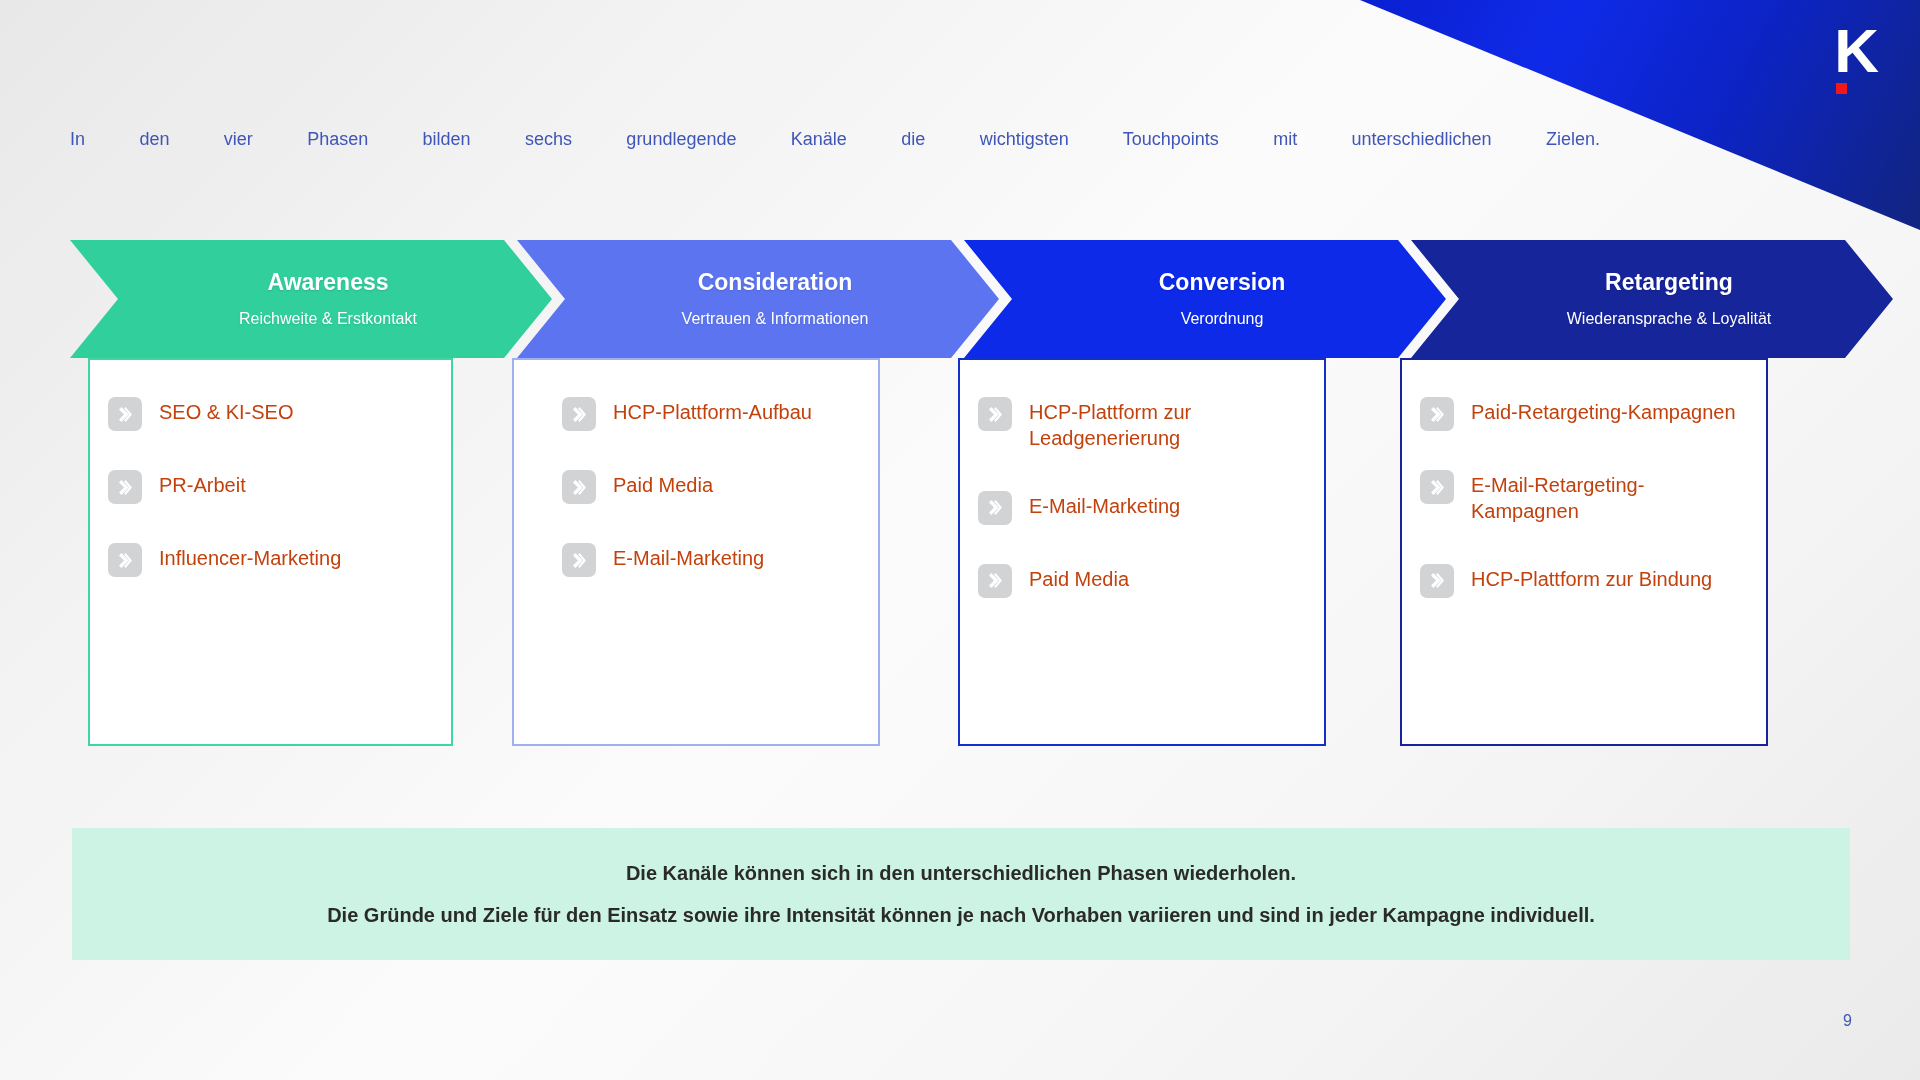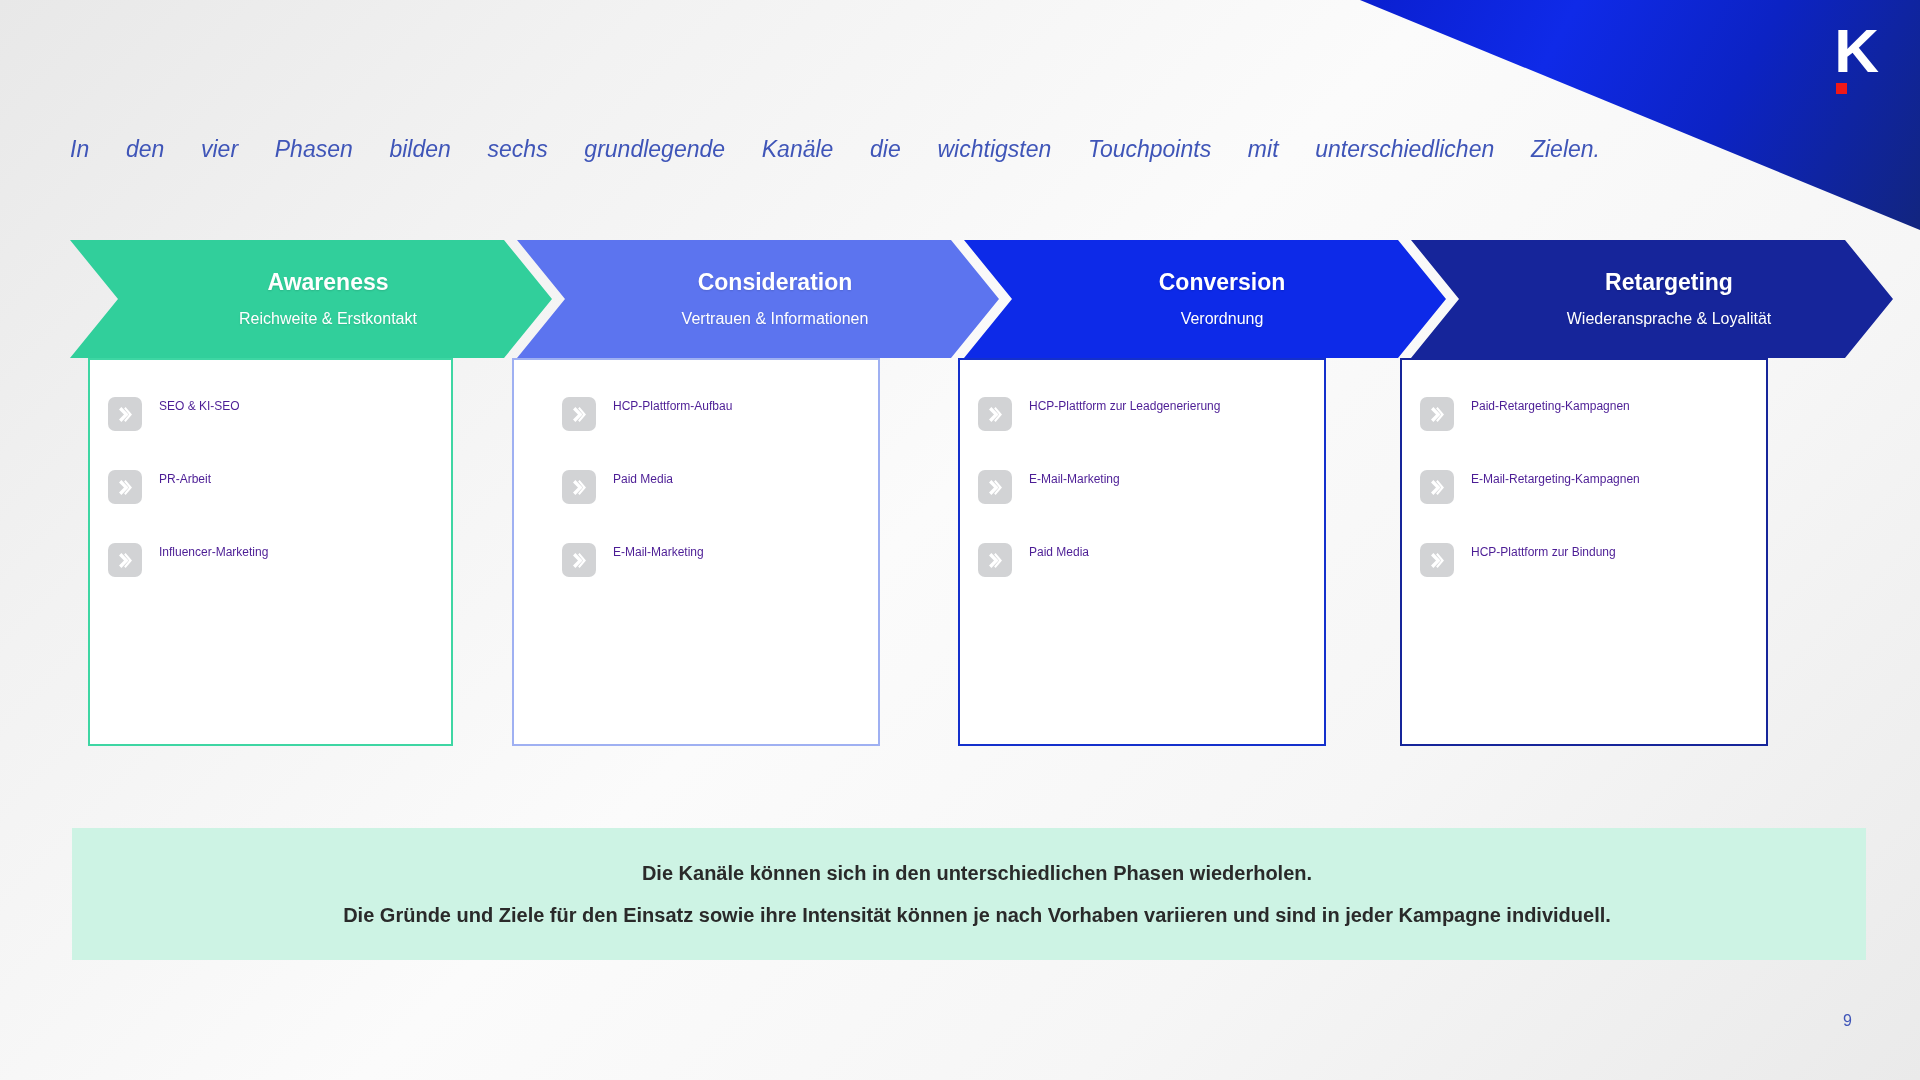--- a/index.html
+++ b/index.html
@@ -70,28 +70,27 @@
     top: 62px;
     font-size: 38px;
     font-weight: bold;
     color: #1433c4;
     letter-spacing: -0.2px;
     white-space: nowrap;
   }
   .page-subtitle {
     position: absolute;
     left: 70px;
-    top: 136px;
+    top: 129px;
     width: 1530px;
-    font-size: 23px;
+    font-size: 18px;
     color: #3f55b8;
     text-align: justify;
     text-align-last: justify;
     white-space: normal;
-    font-style: italic;
   }
 
   
   .funnel {
     position: absolute;
     left: 70px;
     top: 240px;
     width: 1780px;
     height: 118px;
   }
@@ -157,39 +156,38 @@
     border-radius: 7px;
     background: #d2d3d5;
     display: flex;
     align-items: center;
     justify-content: center;
     margin-right: 17px;
     margin-top: 1px;
   }
   .chev-icon svg { display: block; }
   .channel-label {
-    font-size: 12px;
-    color: #4c1d95;
+    font-size: 20px;
+    color: #c2410c;
     line-height: 1.32;
     padding-top: 3px;
   }
 
   
   .note-banner {
     position: absolute;
     left: 72px;
     top: 828px;
     width: 1778px;
     height: 132px;
     background: #cdf3e4;
     display: flex;
     flex-direction: column;
     align-items: center;
     justify-content: center;
-    padding-left: 16px;
   }
   .note-line {
     font-size: 20px;
     font-weight: bold;
     color: #2a2a2a;
     line-height: 1.0;
     text-align: center;
   }
   .note-line + .note-line { margin-top: 22px; }
 

